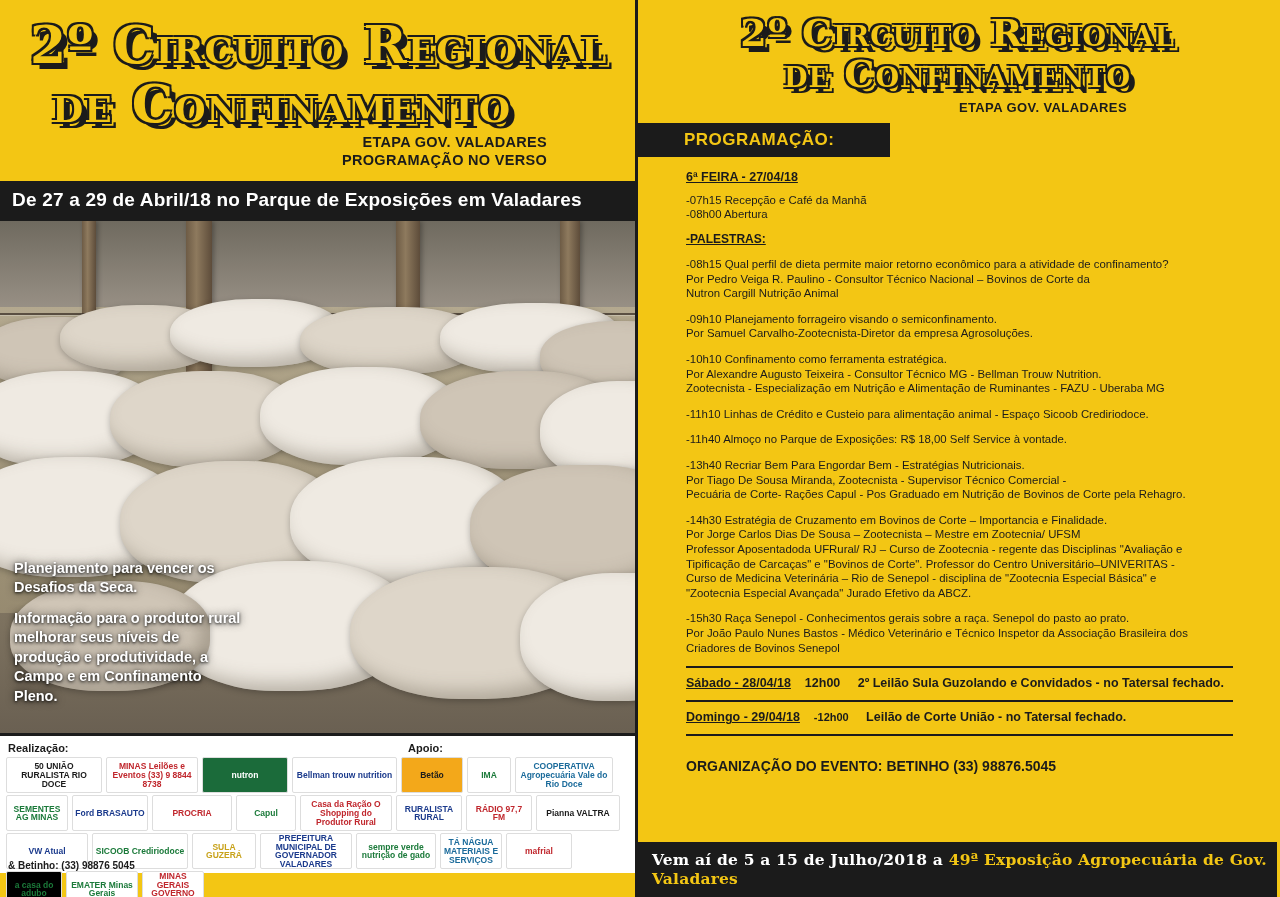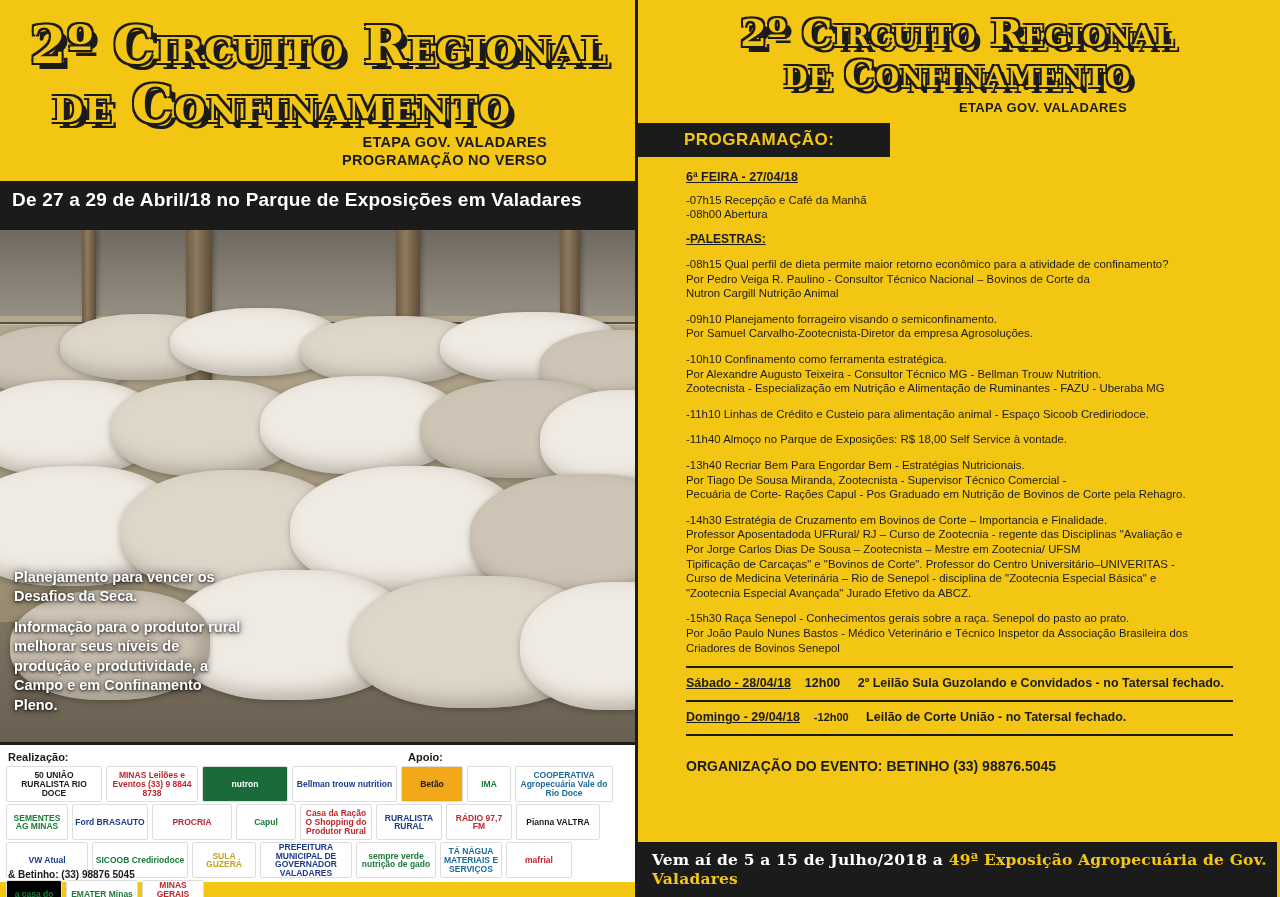--- a/index.html
+++ b/index.html
@@ -62,21 +62,21 @@
     font-weight:bold;
     font-size:14.5px;
     line-height:1.22;
     letter-spacing:.3px;
   }
   .black-band{
     background:#1b1b1b;
     color:#ffffff;
     font-weight:bold;
     font-size:19px;
-    padding:8px 12px 19px 12px;
+    padding:8px 12px 10px 12px;
     margin-top:8px;
     letter-spacing:.2px;
   }
   .photo{
     position:relative;
     height:512px;
     overflow:hidden;
     background:linear-gradient(#8d8d86,#6f6f66);
   }
   .photo .sky{
@@ -308,21 +308,21 @@
           <div class="logo" style="background: rgb(255, 255, 255); color: rgb(192, 39, 45); width: 92px; border: 1px solid rgb(221, 221, 221);">MINAS Leilões e Eventos (33) 9 8844 8738</div>
           <div class="logo" style="background: rgb(27, 107, 58); color: rgb(255, 255, 255); width: 86px; border: 1px solid rgb(221, 221, 221);">nutron</div>
           <div class="logo" style="background: rgb(255, 255, 255); color: rgb(27, 58, 140); width: 105px; border: 1px solid rgb(221, 221, 221);">Bellman trouw nutrition</div>
           <div class="logo" style="background: rgb(243, 168, 26); color: rgb(27, 27, 27); width: 62px; border: 1px solid rgb(221, 221, 221);">Betão</div>
           <div class="logo" style="background: rgb(255, 255, 255); color: rgb(27, 122, 58); width: 44px; border: 1px solid rgb(221, 221, 221);">IMA</div>
           <div class="logo" style="background: rgb(255, 255, 255); color: rgb(27, 107, 155); width: 98px; border: 1px solid rgb(221, 221, 221);">COOPERATIVA Agropecuária Vale do Rio Doce</div>
           <div class="logo" style="background: rgb(255, 255, 255); color: rgb(27, 122, 58); width: 62px; border: 1px solid rgb(221, 221, 221);">SEMENTES AG MINAS</div>
           <div class="logo" style="background: rgb(255, 255, 255); color: rgb(27, 58, 140); width: 76px; border: 1px solid rgb(221, 221, 221);">Ford BRASAUTO</div>
           <div class="logo" style="background: rgb(255, 255, 255); color: rgb(192, 39, 45); width: 80px; border: 1px solid rgb(221, 221, 221);">PROCRIA</div>
           <div class="logo" style="background: rgb(255, 255, 255); color: rgb(27, 122, 58); width: 60px; border: 1px solid rgb(221, 221, 221);">Capul</div>
-          <div class="logo" style="background: rgb(255, 255, 255); color: rgb(192, 39, 45); width: 72px; border: 1px solid rgb(221, 221, 221);">Casa da Ração O Shopping do Produtor Rural</div>
+          <div class="logo" style="background: rgb(255, 255, 255); color: rgb(192, 39, 45); width: 92px; border: 1px solid rgb(221, 221, 221);">Casa da Ração O Shopping do Produtor Rural</div>
           <div class="logo" style="background: rgb(255, 255, 255); color: rgb(27, 58, 140); width: 66px; border: 1px solid rgb(221, 221, 221);">RURALISTA RURAL</div>
           <div class="logo" style="background: rgb(255, 255, 255); color: rgb(192, 39, 45); width: 66px; border: 1px solid rgb(221, 221, 221);">RÁDIO 97,7 FM</div>
           <div class="logo" style="background: rgb(255, 255, 255); color: rgb(27, 27, 27); width: 84px; border: 1px solid rgb(221, 221, 221);">Pianna VALTRA</div>
           <div class="logo" style="background: rgb(255, 255, 255); color: rgb(27, 58, 140); width: 82px; border: 1px solid rgb(221, 221, 221);">VW Atual</div>
           <div class="logo" style="background: rgb(255, 255, 255); color: rgb(27, 122, 58); width: 96px; border: 1px solid rgb(221, 221, 221);">SICOOB Crediriodoce</div>
           <div class="logo" style="background: rgb(255, 255, 255); color: rgb(200, 162, 26); width: 64px; border: 1px solid rgb(221, 221, 221);">SULA GUZERÁ</div>
           <div class="logo" style="background: rgb(255, 255, 255); color: rgb(27, 58, 140); width: 92px; border: 1px solid rgb(221, 221, 221);">PREFEITURA MUNICIPAL DE GOVERNADOR VALADARES</div>
           <div class="logo" style="background: rgb(255, 255, 255); color: rgb(27, 122, 58); width: 80px; border: 1px solid rgb(221, 221, 221);">sempre verde nutrição de gado</div>
           <div class="logo" style="background: rgb(255, 255, 255); color: rgb(27, 107, 155); width: 62px; border: 1px solid rgb(221, 221, 221);">TÁ NÁGUA MATERIAIS E SERVIÇOS</div>
           <div class="logo" style="background: rgb(255, 255, 255); color: rgb(192, 39, 45); width: 66px; border: 1px solid rgb(221, 221, 221);">mafrial</div>
@@ -381,22 +381,22 @@
       </div>
 
       <div class="blk">
         <p class="tline">-13h40  Recriar Bem Para Engordar Bem - Estratégias Nutricionais.</p>
         <p class="tline">Por Tiago De Sousa Miranda, Zootecnista - Supervisor Técnico Comercial -</p>
         <p class="tline">Pecuária de Corte- Rações Capul - Pos Graduado em Nutrição de Bovinos de Corte pela Rehagro.</p>
       </div>
 
       <div class="blk">
         <p class="tline">-14h30 Estratégia de Cruzamento em Bovinos de Corte – Importancia e Finalidade.</p>
+        <p class="tline">Por Jorge Carlos Dias De Sousa – Zootecnista – Mestre em Zootecnia/ UFSM</p>
         <p class="tline">Professor Aposentadoda UFRural/ RJ – Curso de Zootecnia - regente das Disciplinas "Avaliação e</p>
-        <p class="tline">Por Jorge Carlos Dias De Sousa – Zootecnista – Mestre em Zootecnia/ UFSM</p>
         <p class="tline">Tipificação de Carcaças" e "Bovinos de Corte". Professor do Centro Universitário–UNIVERITAS -</p>
         <p class="tline">Curso de Medicina Veterinária – Rio de Senepol - disciplina de "Zootecnia Especial Básica" e</p>
         <p class="tline">"Zootecnia Especial Avançada" Jurado Efetivo da ABCZ.</p>
       </div>
 
       <div class="blk">
         <p class="tline">-15h30  Raça Senepol - Conhecimentos gerais sobre a raça. Senepol do pasto ao prato.</p>
         <p class="tline">Por João Paulo Nunes Bastos - Médico Veterinário e Técnico Inspetor da Associação Brasileira dos</p>
         <p class="tline">Criadores de Bovinos Senepol</p>
       </div>

